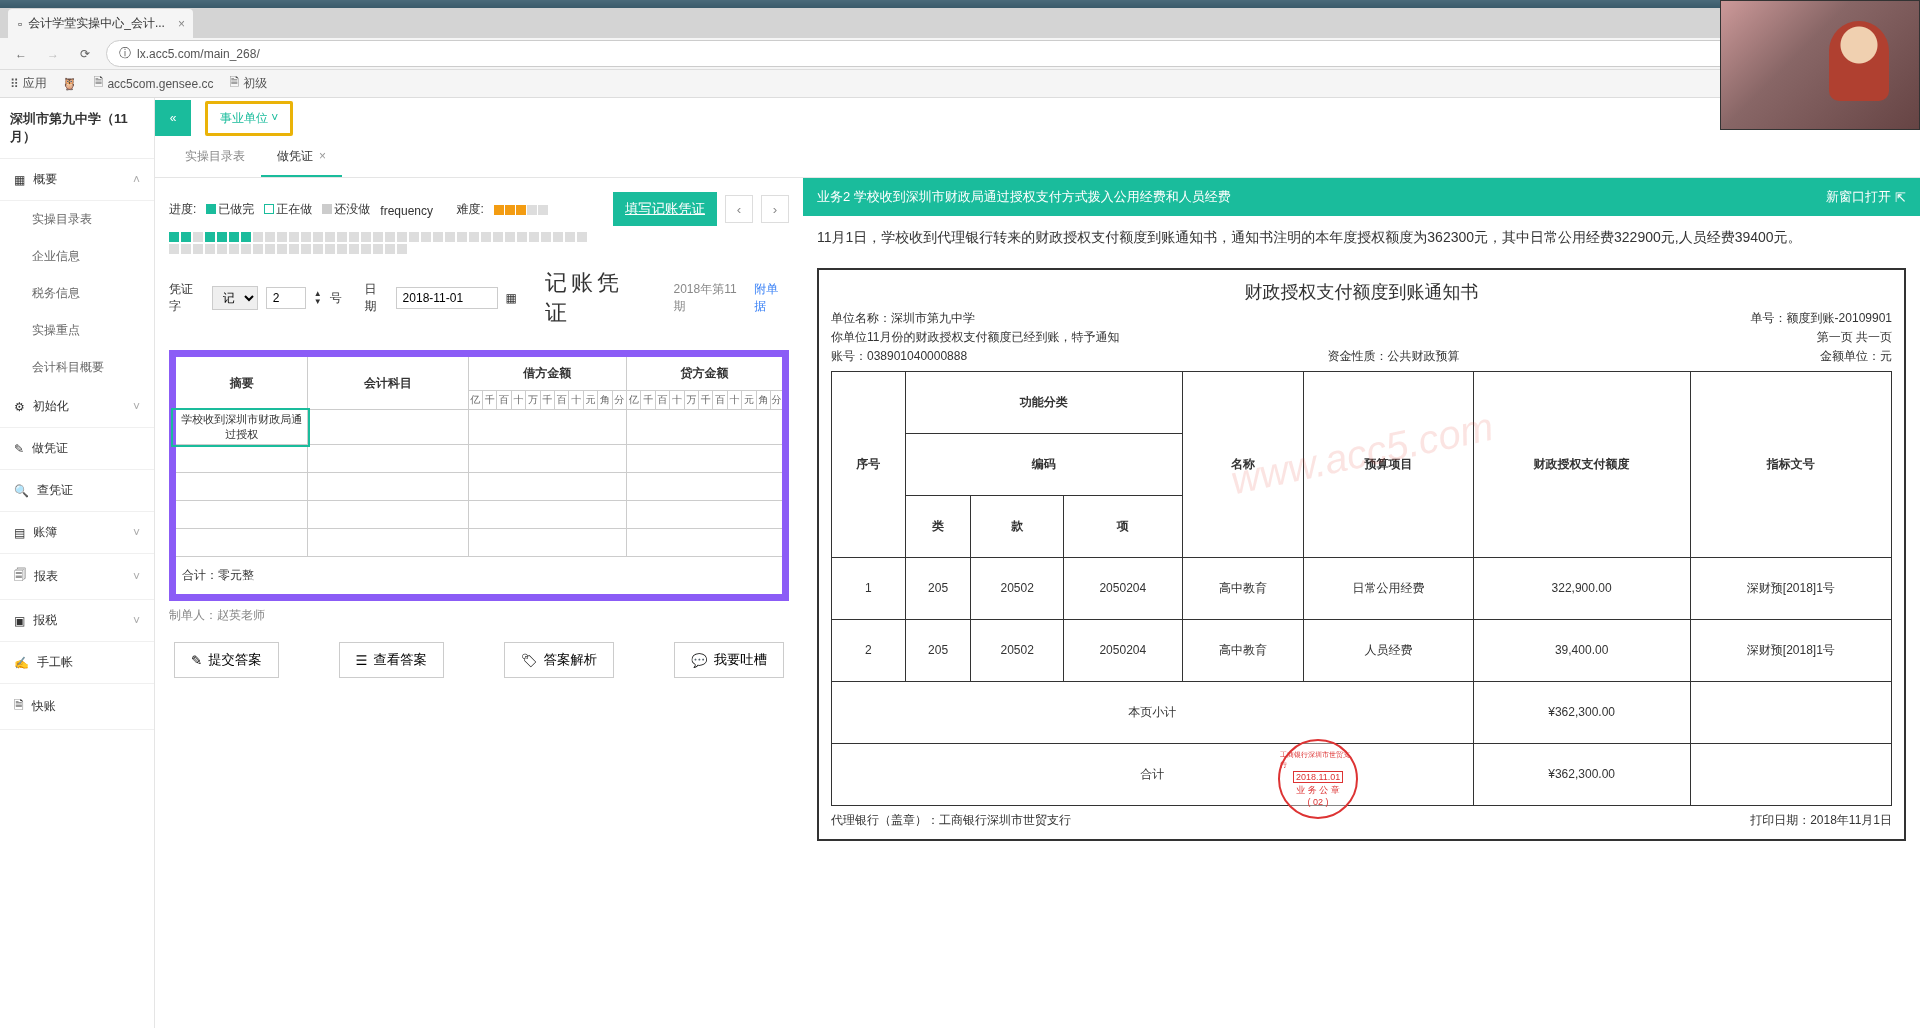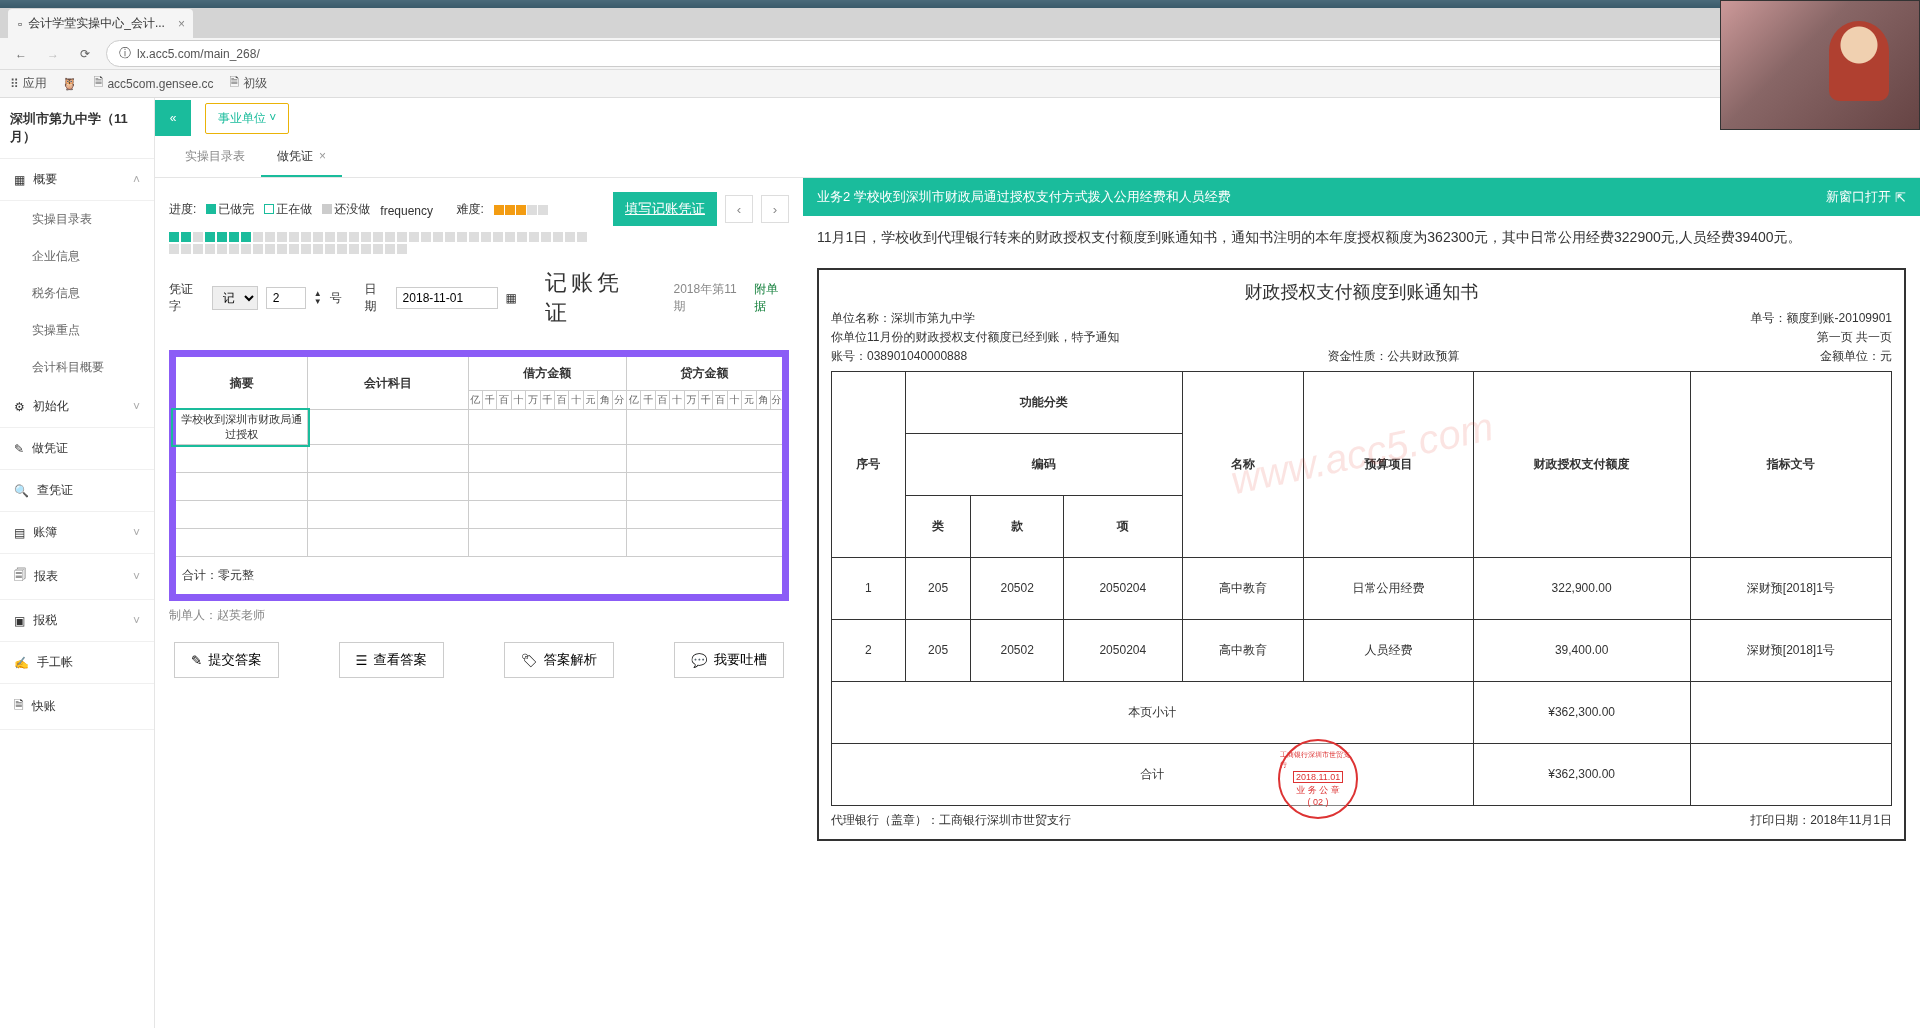--- a/index.html
+++ b/index.html
@@ -21,21 +21,21 @@
 .side-section { padding: 12px 14px; border-bottom: 1px solid #f0f0f0; display: flex; align-items: center; justify-content: space-between; cursor: pointer; }
 .side-section .lbl { display: flex; align-items: center; gap: 8px; }
 .side-sub { padding: 10px 14px 10px 32px; color: #666; cursor: pointer; }
 .side-section.active, .side-sub.active { color: #333; }
 .chev { color: #aaa; }
 
 .collapse-btn { width: 36px; height: 36px; background: #1abc9c; color: #fff; display:flex; align-items:center; justify-content:center; cursor:pointer; }
 
 .main { flex: 1; display: flex; flex-direction: column; min-width: 0; }
 .top-row { display: flex; align-items: center; padding: 0 0 0 0; height: 40px; }
-.entity-sel { border: 1px solid #eab308; padding: 6px 12px; margin-left: 14px; color: #1abc9c; cursor: pointer; background:#fff; border-radius:2px;}
+.entity-sel { border: 3px solid #eab308; padding: 6px 12px; margin-left: 14px; color: #1abc9c; cursor: pointer; background:#fff; border-radius:2px;}
 .user-area { margin-left: auto; padding-right: 18px; font-size: 13px; }
 .svip { color: #e67e22; }
 
 .content-tabs { display: flex; border-bottom: 1px solid #e5e5e5; padding-left: 14px; background:#fff;}
 .ctab { padding: 10px 16px; color: #888; cursor: pointer; position:relative;}
 .ctab.active { color: #333; border-bottom: 2px solid #1abc9c; }
 .ctab .x { margin-left: 6px; color:#999;}
 
 .work { display: flex; flex: 1; min-height: 0; }
 .left-pane { flex: 0 0 640px; padding: 14px; display:flex; flex-direction:column; }
@@ -53,21 +53,21 @@
 .prog-boxes i.done { background:#1abc9c;}
 
 .fill-btn { background:#1abc9c; color:#fff; border:none; padding:8px 12px; cursor:pointer; margin-left:auto;text-decoration:underline;}
 .nav-sq { width:28px; height:28px; border:1px solid #ddd; background:#fff; cursor:pointer; display:inline-flex; align-items:center; justify-content:center; color:#888;}
 .top-controls { display:flex; align-items:center; gap:8px; margin-top:0;}
 
 .voucher-head { display:flex; align-items:center; gap:8px; margin-top:14px; font-size:12px;}
 .voucher-head select,.voucher-head input { border:1px solid #ccc; padding:3px 6px; font-size:12px;}
 .voucher-title { font-size:22px; margin:0 20px; letter-spacing:4px;}
 .voucher-sub { color:#888;}
-.attach { margin-left:auto; color:#15803d;}
+.attach { margin-left:auto; color:#3b82f6;}
 
 .voucher-table { border:7px solid #8b5cf6; margin-top:22px; width: 620px; border-collapse:collapse;}
 .voucher-table th,.voucher-table td { border:1px solid #ccc; font-size:12px; text-align:center;}
 .vt-head th { padding:8px 2px;}
 .summary-cell { width:155px;}
 .subject-cell { width:185px;}
 .amount-cell { width:140px;}
 .unit-row td { font-size:10px; padding:2px 0; width:15px; color:#666;}
 .body-row td { height:28px;}
 .body-row .txt { text-align:center; padding:2px 4px; font-size:11px;}

